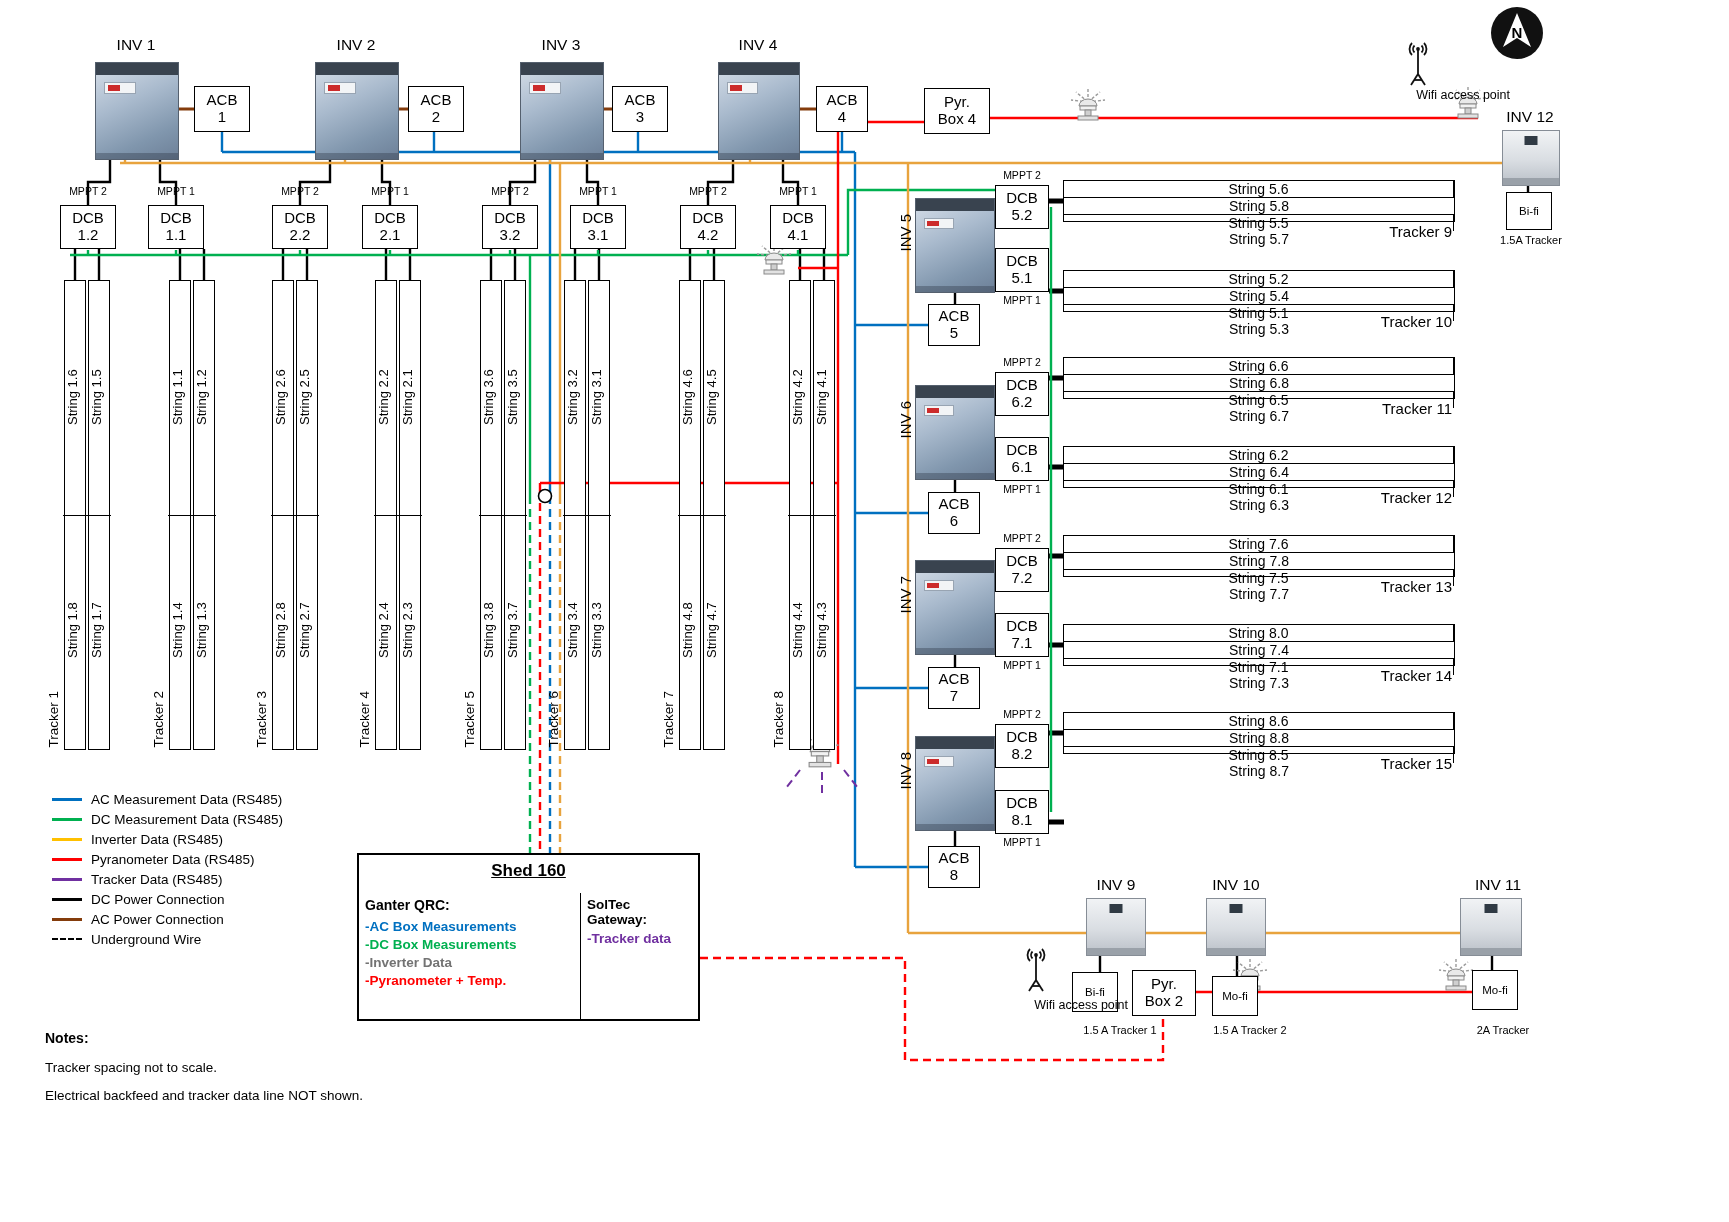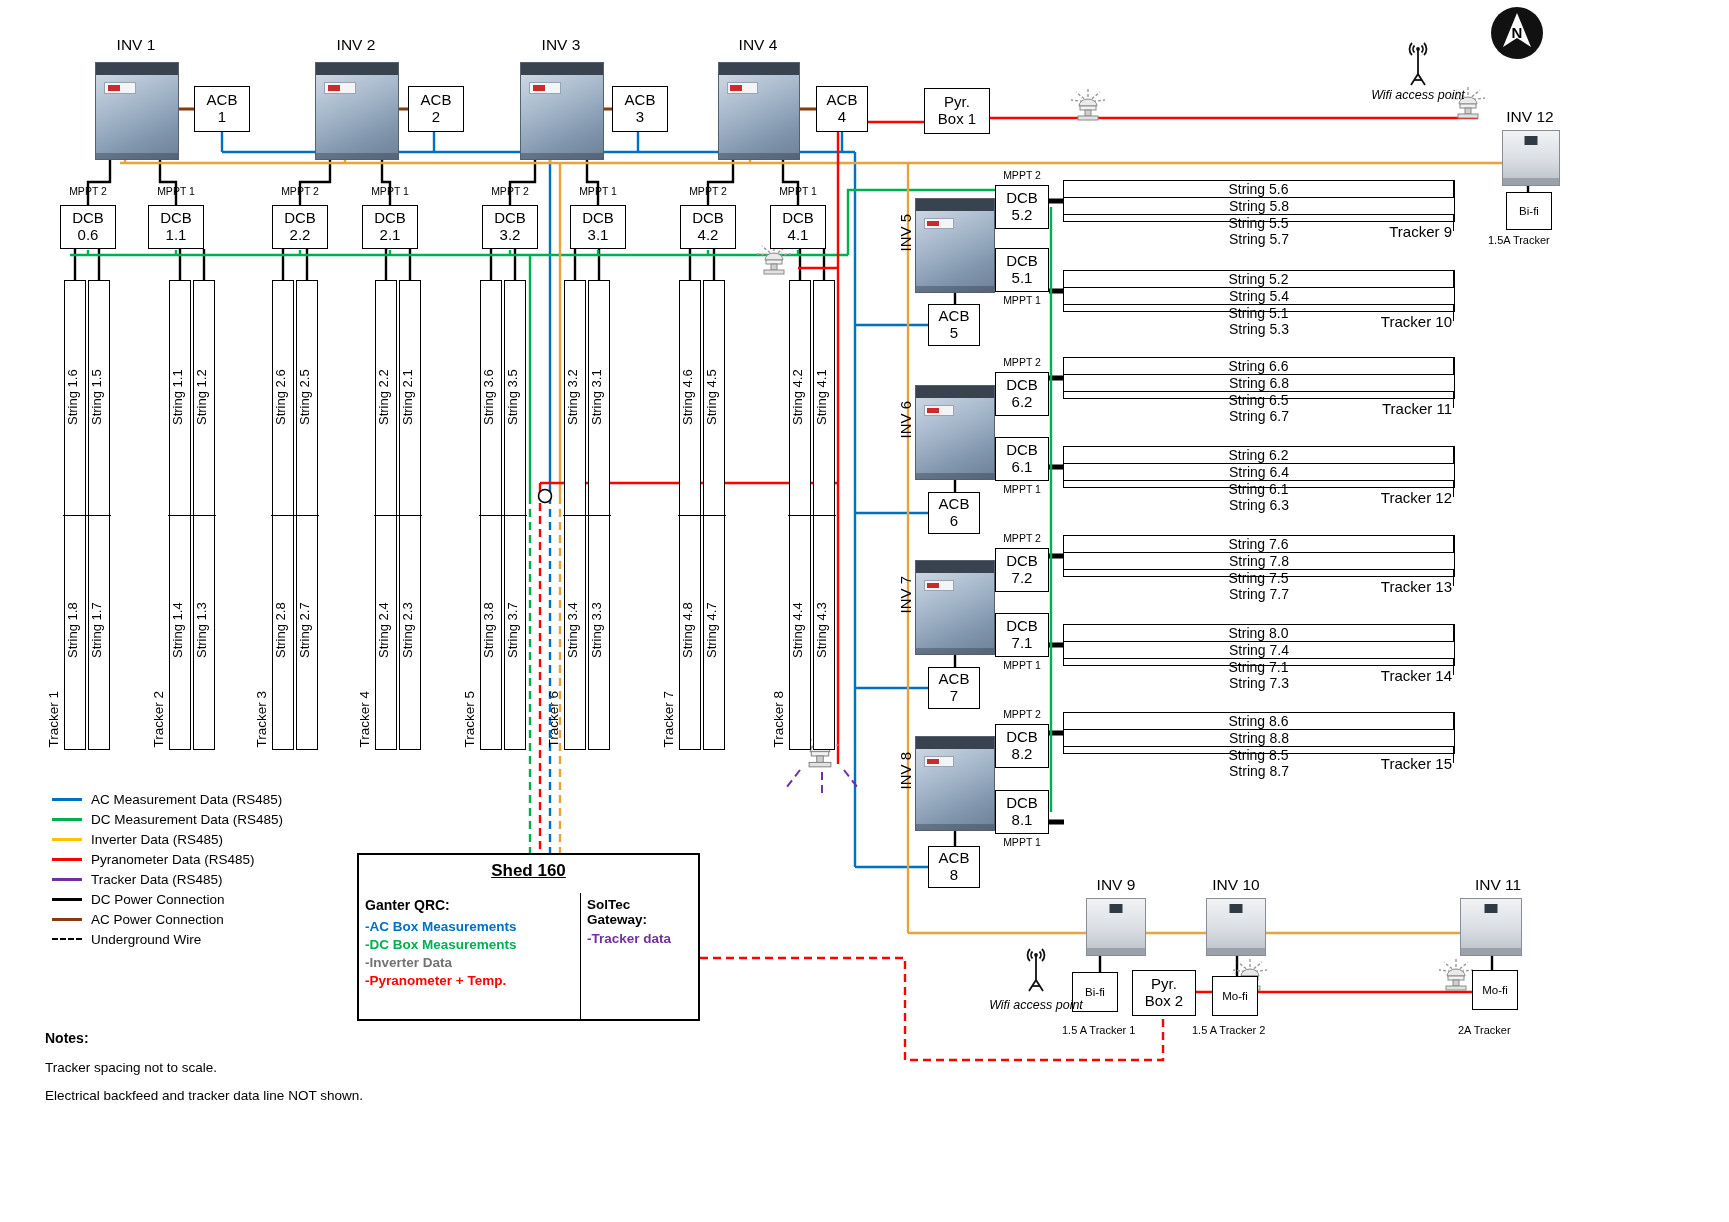--- a/index.html
+++ b/index.html
@@ -2,22 +2,22 @@
 <html><head>
 <meta charset="utf-8">
 <style>
   html,body{margin:0;padding:0;background:#fff;font-family:"Liberation Sans", sans-serif;color:#000;}
   .stage{position:relative;width:1729px;height:1222px;background:#fff;overflow:hidden;}
   .wires{position:absolute;left:0;top:0;z-index:1;}
   .box{position:absolute;background:#fff;border:1.6px solid #000;box-sizing:border-box;display:flex;flex-direction:column;align-items:center;justify-content:center;text-align:center;font-size:15px;line-height:1.12;z-index:3;}
   .bsm{font-size:11.5px;}
   .tl{position:absolute;font-size:15.5px;text-align:center;z-index:4;}
   .mp{position:absolute;font-size:10.5px;text-align:center;white-space:nowrap;z-index:4;}
-  .sub{position:absolute;font-size:11px;text-align:left;z-index:4;}
-  .wlbl{position:absolute;font-size:12.5px;text-align:center;z-index:4;font-style:italic;}
+  .sub{position:absolute;font-size:11px;text-align:center;z-index:4;}
+  .wlbl{position:absolute;font-size:12.5px;text-align:right;z-index:4;}
   .rlbl{position:absolute;writing-mode:vertical-rl;transform:rotate(180deg);font-size:15px;white-space:nowrap;z-index:4;}
   
   .invA{position:absolute;z-index:3;border:1px solid #55606e;background:linear-gradient(155deg,#d7dfe9 0%,#a9bacd 40%,#8096ad 75%,#6d8098 100%);box-shadow:inset 0 12px 0 #39434f, inset 0 -6px 0 rgba(40,50,62,.35);}
   .invA .tag{position:absolute;left:10%;top:20%;width:36%;height:10%;background:#f2f4f6;border:0.5px solid #98a4b2;}
   .invA .tag::after{content:"";position:absolute;left:8%;top:22%;width:42%;height:56%;background:#cc2b2b;}
   .invB{position:absolute;z-index:3;border:1px solid #868d96;background:linear-gradient(180deg,#f1f3f5 0%,#d9dde2 55%,#b9bfc7 100%);box-sizing:border-box;}
   .invB::before{content:"";position:absolute;top:5px;left:50%;transform:translateX(-50%);width:13px;height:9px;background:#303a44;}
   .invB::after{content:"";position:absolute;bottom:0;left:0;right:0;height:7px;background:#9aa1a9;}
   
   .trk{position:absolute;top:280px;width:46px;height:470px;z-index:3;}
@@ -182,35 +182,35 @@
       <span>ACB</span>
       <span>3</span>
     </div>
 <div class="box" style="left:816px;top:86px;width:52px;height:46px">
       <span>ACB</span>
       <span>4</span>
     </div>
 
 <div class="box" style="left:924px;top:88px;width:66px;height:46px">
       <span>Pyr.</span>
-      <span>Box 1</span>
+      <span>Box 4</span>
     </div>
 
 <span class="mp" style="left:60px;top:185px;width:56px">MPPT 2</span>
 <span class="mp" style="left:148px;top:185px;width:56px">MPPT 1</span>
 <span class="mp" style="left:272px;top:185px;width:56px">MPPT 2</span>
 <span class="mp" style="left:362px;top:185px;width:56px">MPPT 1</span>
 <span class="mp" style="left:482px;top:185px;width:56px">MPPT 2</span>
 <span class="mp" style="left:570px;top:185px;width:56px">MPPT 1</span>
 <span class="mp" style="left:680px;top:185px;width:56px">MPPT 2</span>
 <span class="mp" style="left:770px;top:185px;width:56px">MPPT 1</span>
 
 <div class="box" style="left:60px;top:205px;width:56px;height:44px">
       <span>DCB</span>
-      <span>0.6</span>
+      <span>1.2</span>
     </div>
 <div class="box" style="left:148px;top:205px;width:56px;height:44px">
       <span>DCB</span>
       <span>1.1</span>
     </div>
 <div class="box" style="left:272px;top:205px;width:56px;height:44px">
       <span>DCB</span>
       <span>2.2</span>
     </div>
 <div class="box" style="left:362px;top:205px;width:56px;height:44px">

